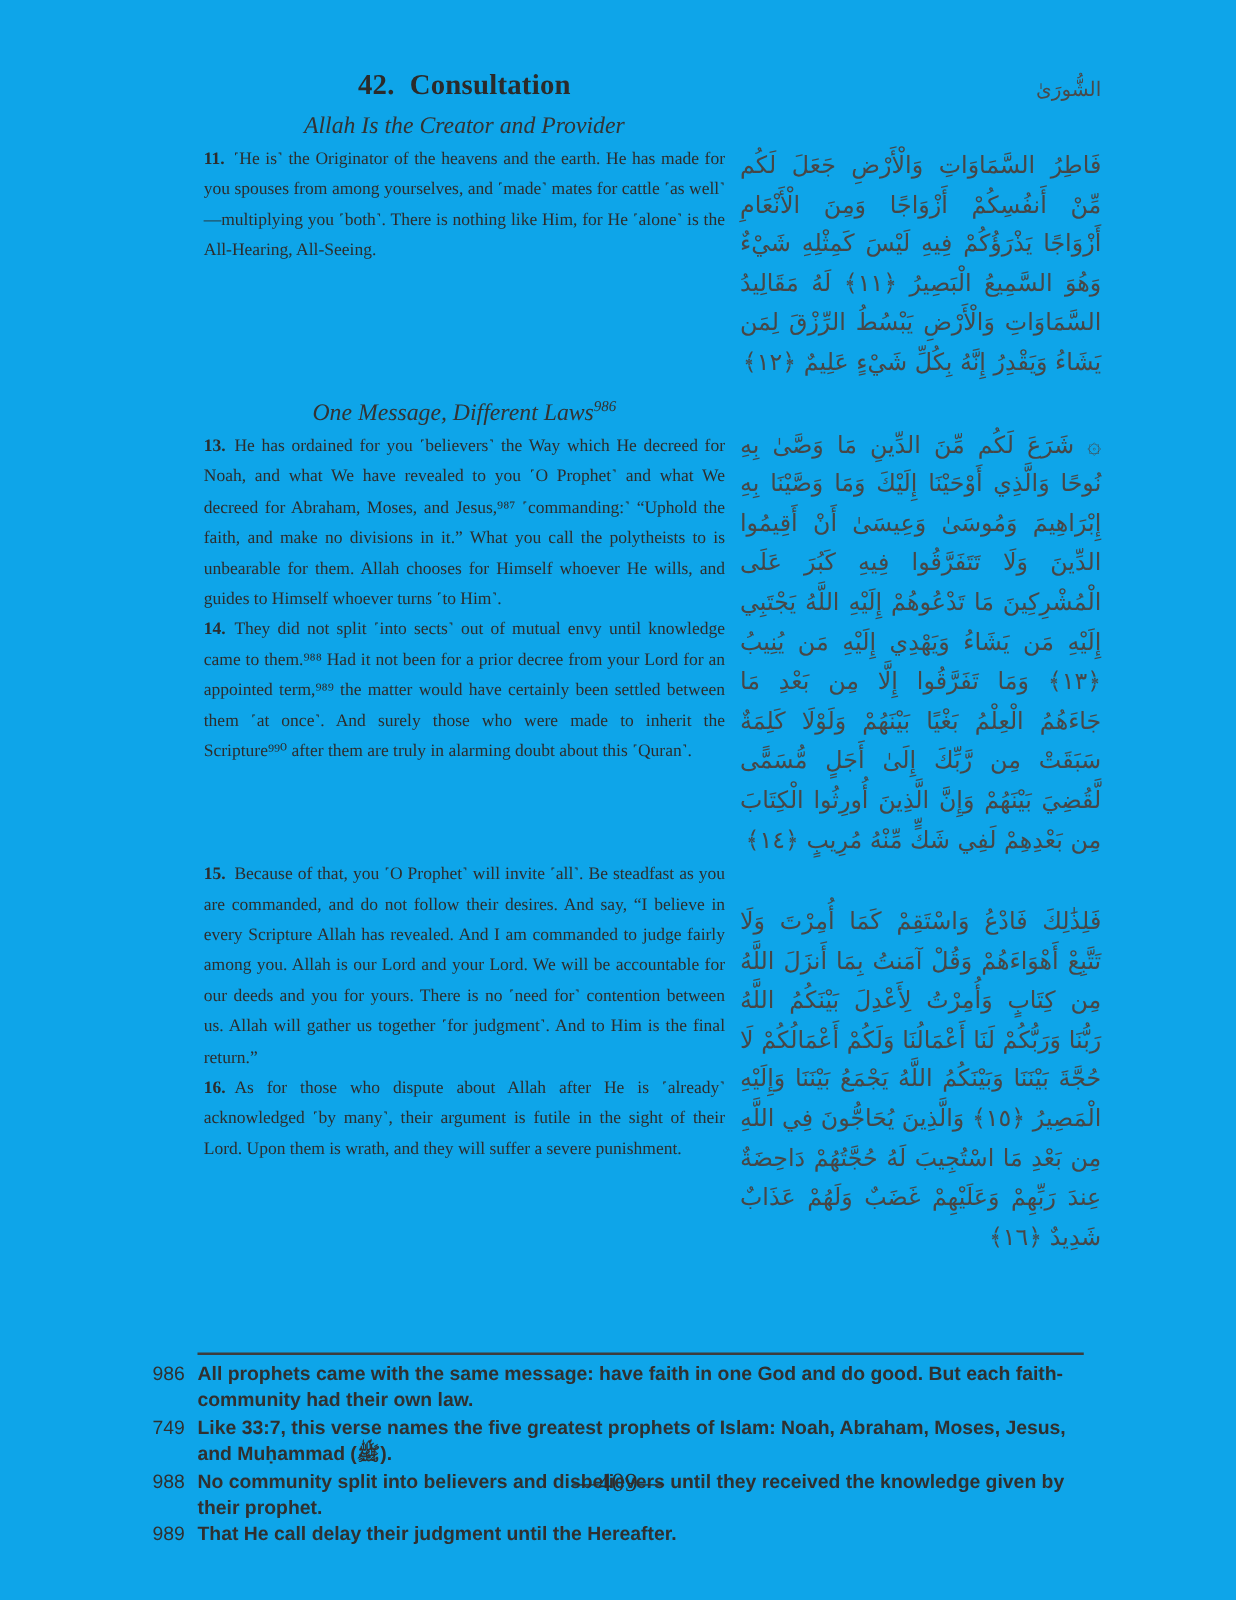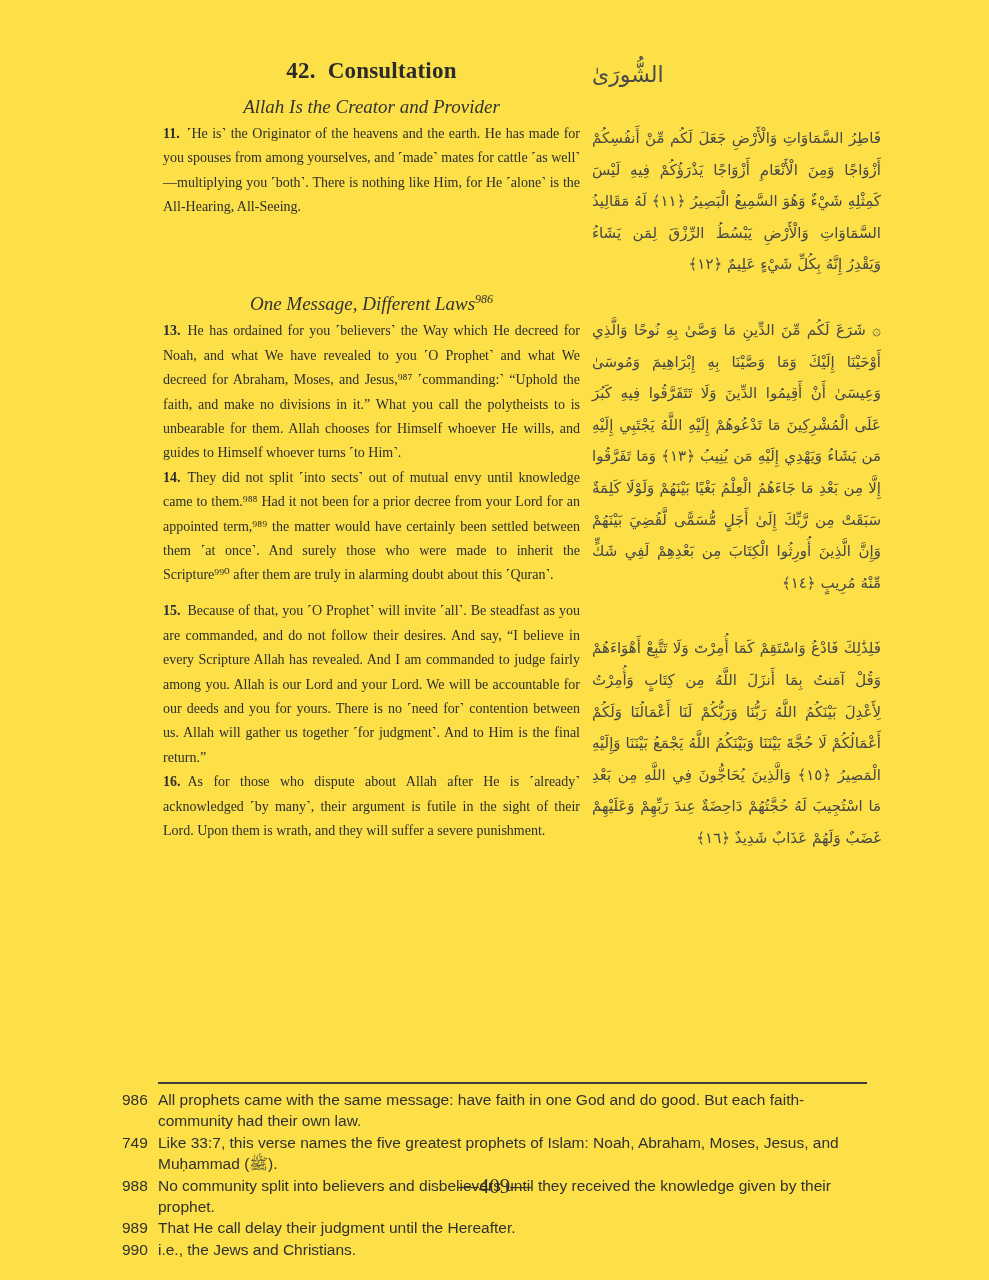--- a/index.html
+++ b/index.html
@@ -1,20 +1,20 @@
 <!DOCTYPE html>
 <html lang="en"><head>
 <meta charset="utf-8">
 <style>
   html, body { margin: 0; padding: 0; background: #ffffff; }
   .page {
     position: relative;
     width: 989px;
     height: 1280px;
-    background: #fde047;
+    background: #0ea5e9;
     overflow: hidden;
     color: #2e2e2e;
     font-family: "Liberation Serif", "DejaVu Serif", serif;
   }
   .content {
     position: absolute;
     left: 163px;
     top: 54px;
     width: 718px;
   }
@@ -28,23 +28,23 @@
   .title-en {
     text-align: center;
     font-weight: bold;
     font-size: 23px;
     color: #2b2b2b;
     letter-spacing: 0.2px;
   }
   .title-en .num { margin-right: 12px; }
   .title-ar {
     direction: rtl;
-    text-align: left;
+    text-align: right;
     font-family: "DejaVu Sans", sans-serif;
-    font-size: 22px;
+    font-size: 16px;
     color: #4a4a4a;
     padding-top: 8px;
   }
   .section {
     display: grid;
     grid-template-columns: 417px 289px;
     column-gap: 12px;
     align-items: start;
   }
   .section-heading {
@@ -69,21 +69,21 @@
     display: inline-block;
     margin-right: 7px;
   }
   .col-ar {
     padding-top: 34px;
   }
   .arabic {
     direction: rtl;
     unicode-bidi: embed;
     font-family: "DejaVu Sans", sans-serif;
-    font-size: 15px;
+    font-size: 19px;
     line-height: 31.6px;
     text-align: justify;
     color: #474747;
   }
   .footer {
     position: absolute;
     left: 122px;
     top: 1082px;
     width: 747px;
   }
@@ -93,21 +93,21 @@
     margin: 0 2px 5px 36px;
   }
   .footnote {
     display: flex;
     font-family: "Liberation Sans", "DejaVu Sans", sans-serif;
     font-size: 15.5px;
     line-height: 21.4px;
     color: #303030;
   }
   .fn-num { flex: 0 0 36px; }
-  .fn-text { flex: 1; }
+  .fn-text { flex: 1; font-weight: bold; }
   .page-number {
     position: absolute;
     left: 0;
     top: 1174px;
     width: 100%;
     text-align: center;
     font-size: 21px;
     color: #2d2d2d;
     font-family: "Liberation Serif", "DejaVu Serif", serif;
   }
@@ -169,20 +169,16 @@
       <span class="fn-text">Like 33:7, this verse names the five greatest prophets of Islam: Noah, Abraham, Moses, Jesus, and Muḥammad (ﷺ).</span>
     </div>
     <div class="footnote">
       <span class="fn-num">988</span>
       <span class="fn-text">No community split into believers and disbelievers until they received the knowledge given by their prophet.</span>
     </div>
     <div class="footnote">
       <span class="fn-num">989</span>
       <span class="fn-text">That He call delay their judgment until the Hereafter.</span>
     </div>
-    <div class="footnote">
-      <span class="fn-num">990</span>
-      <span class="fn-text">i.e., the Jews and Christians.</span>
-    </div>
   </div>
 
   <div class="page-number">—409—</div>
 </div>
 
 </body></html>

